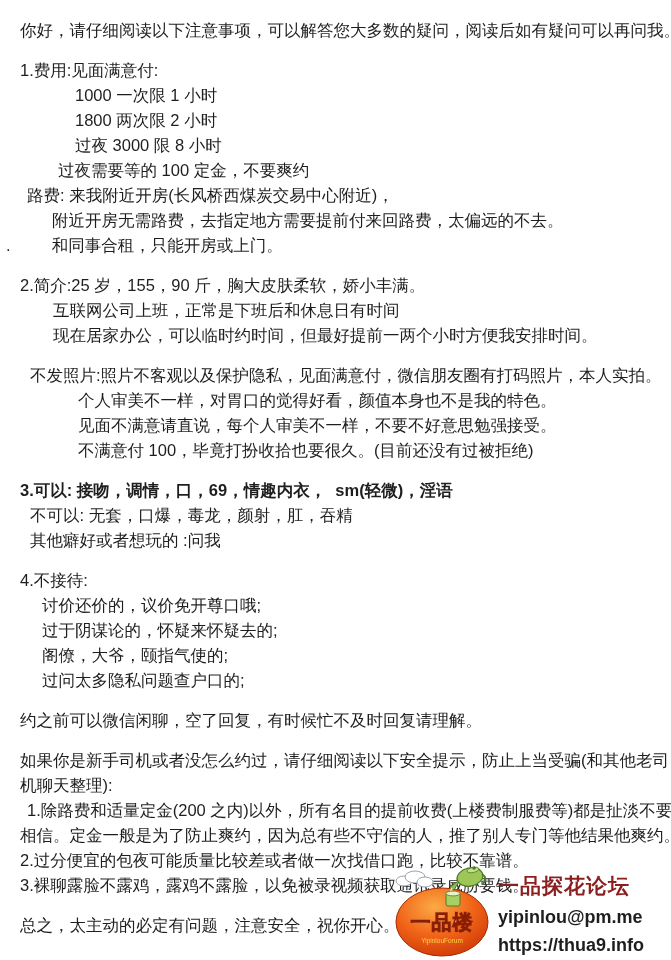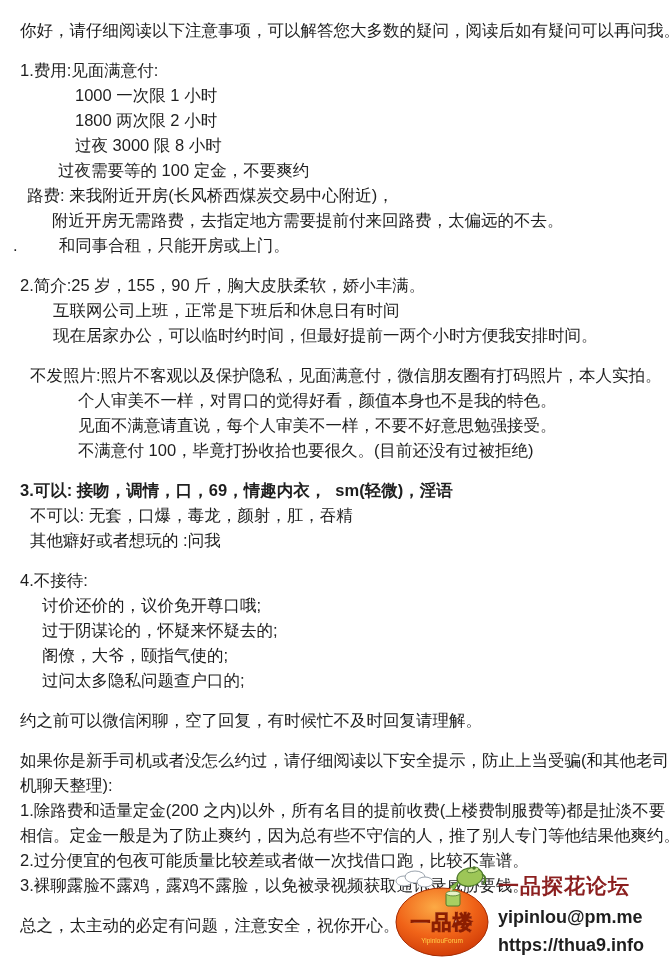--- a/index.html
+++ b/index.html
@@ -55,40 +55,40 @@
 
 <div id="doc" style="color: rgb(30, 30, 30);">
     <div class="line" style="padding-left: 20px;">你好，请仔细阅读以下注意事项，可以解答您大多数的疑问，阅读后如有疑问可以再问我。</div>
     <div class="line gap" style="padding-left: 20px;">1.费用:见面满意付:</div>
     <div class="line" style="padding-left: 75px;">1000 一次限 1 小时</div>
     <div class="line" style="padding-left: 75px;">1800 两次限 2 小时</div>
     <div class="line" style="padding-left: 75px;">过夜 3000 限 8 小时</div>
     <div class="line" style="padding-left: 58px;">过夜需要等的 100 定金，不要爽约</div>
     <div class="line" style="padding-left: 27px;">路费: 来我附近开房(长风桥西煤炭交易中心附近)，</div>
     <div class="line" style="padding-left: 52px;">附近开房无需路费，去指定地方需要提前付来回路费，太偏远的不去。</div>
-    <div class="line" style="padding-left: 13px;">.         和同事合租，只能开房或上门。</div>
+    <div class="line" style="padding-left: 6px;">.         和同事合租，只能开房或上门。</div>
     <div class="line gap" style="padding-left: 20px;">2.简介:25 岁，155，90 斤，胸大皮肤柔软，娇小丰满。</div>
     <div class="line" style="padding-left: 53px;">互联网公司上班，正常是下班后和休息日有时间</div>
     <div class="line" style="padding-left: 53px;">现在居家办公，可以临时约时间，但最好提前一两个小时方便我安排时间。</div>
     <div class="line gap" style="padding-left: 30px;">不发照片:照片不客观以及保护隐私，见面满意付，微信朋友圈有打码照片，本人实拍。</div>
     <div class="line" style="padding-left: 78px;">个人审美不一样，对胃口的觉得好看，颜值本身也不是我的特色。</div>
     <div class="line" style="padding-left: 78px;">见面不满意请直说，每个人审美不一样，不要不好意思勉强接受。</div>
     <div class="line" style="padding-left: 78px;">不满意付 100，毕竟打扮收拾也要很久。(目前还没有过被拒绝)</div>
     <div class="line gap" style="padding-left: 20px; font-weight: bold;">3.可以: 接吻，调情，口，69，情趣内衣，  sm(轻微)，淫语</div>
     <div class="line" style="padding-left: 30px;">不可以: 无套，口爆，毒龙，颜射，肛，吞精</div>
     <div class="line" style="padding-left: 30px;">其他癖好或者想玩的 :问我</div>
     <div class="line gap" style="padding-left: 20px;">4.不接待:</div>
     <div class="line" style="padding-left: 42px;">讨价还价的，议价免开尊口哦;</div>
     <div class="line" style="padding-left: 42px;">过于阴谋论的，怀疑来怀疑去的;</div>
     <div class="line" style="padding-left: 42px;">阁僚，大爷，颐指气使的;</div>
     <div class="line" style="padding-left: 42px;">过问太多隐私问题查户口的;</div>
     <div class="line gap" style="padding-left: 20px;">约之前可以微信闲聊，空了回复，有时候忙不及时回复请理解。</div>
     <div class="line gap" style="padding-left: 20px;">如果你是新手司机或者没怎么约过，请仔细阅读以下安全提示，防止上当受骗(和其他老司</div>
     <div class="line" style="padding-left: 20px;">机聊天整理):</div>
-    <div class="line" style="padding-left: 20px;">1.除路费和适量定金(200 之内)以外，所有名目的提前收费(上楼费制服费等)都是扯淡不要</div>
+    <div class="line" style="padding-left: 27px;">1.除路费和适量定金(200 之内)以外，所有名目的提前收费(上楼费制服费等)都是扯淡不要</div>
     <div class="line" style="padding-left: 20px;">相信。定金一般是为了防止爽约，因为总有些不守信的人，推了别人专门等他结果他爽约。</div>
     <div class="line" style="padding-left: 20px;">2.过分便宜的包夜可能质量比较差或者做一次找借口跑，比较不靠谱。</div>
     <div class="line" style="padding-left: 20px;">3.裸聊露脸不露鸡，露鸡不露脸，以免被录视频获取通讯录威胁要钱。</div>
     <div class="line gap" style="padding-left: 20px;">总之，太主动的必定有问题，注意安全，祝你开心。</div>
   </div>
 
 <div id="logo-wrap">
   <svg width="100" height="98" viewBox="0 0 100 98">
     <defs>
       <radialGradient id="badgeGrad" cx="42%" cy="28%" r="85%">

